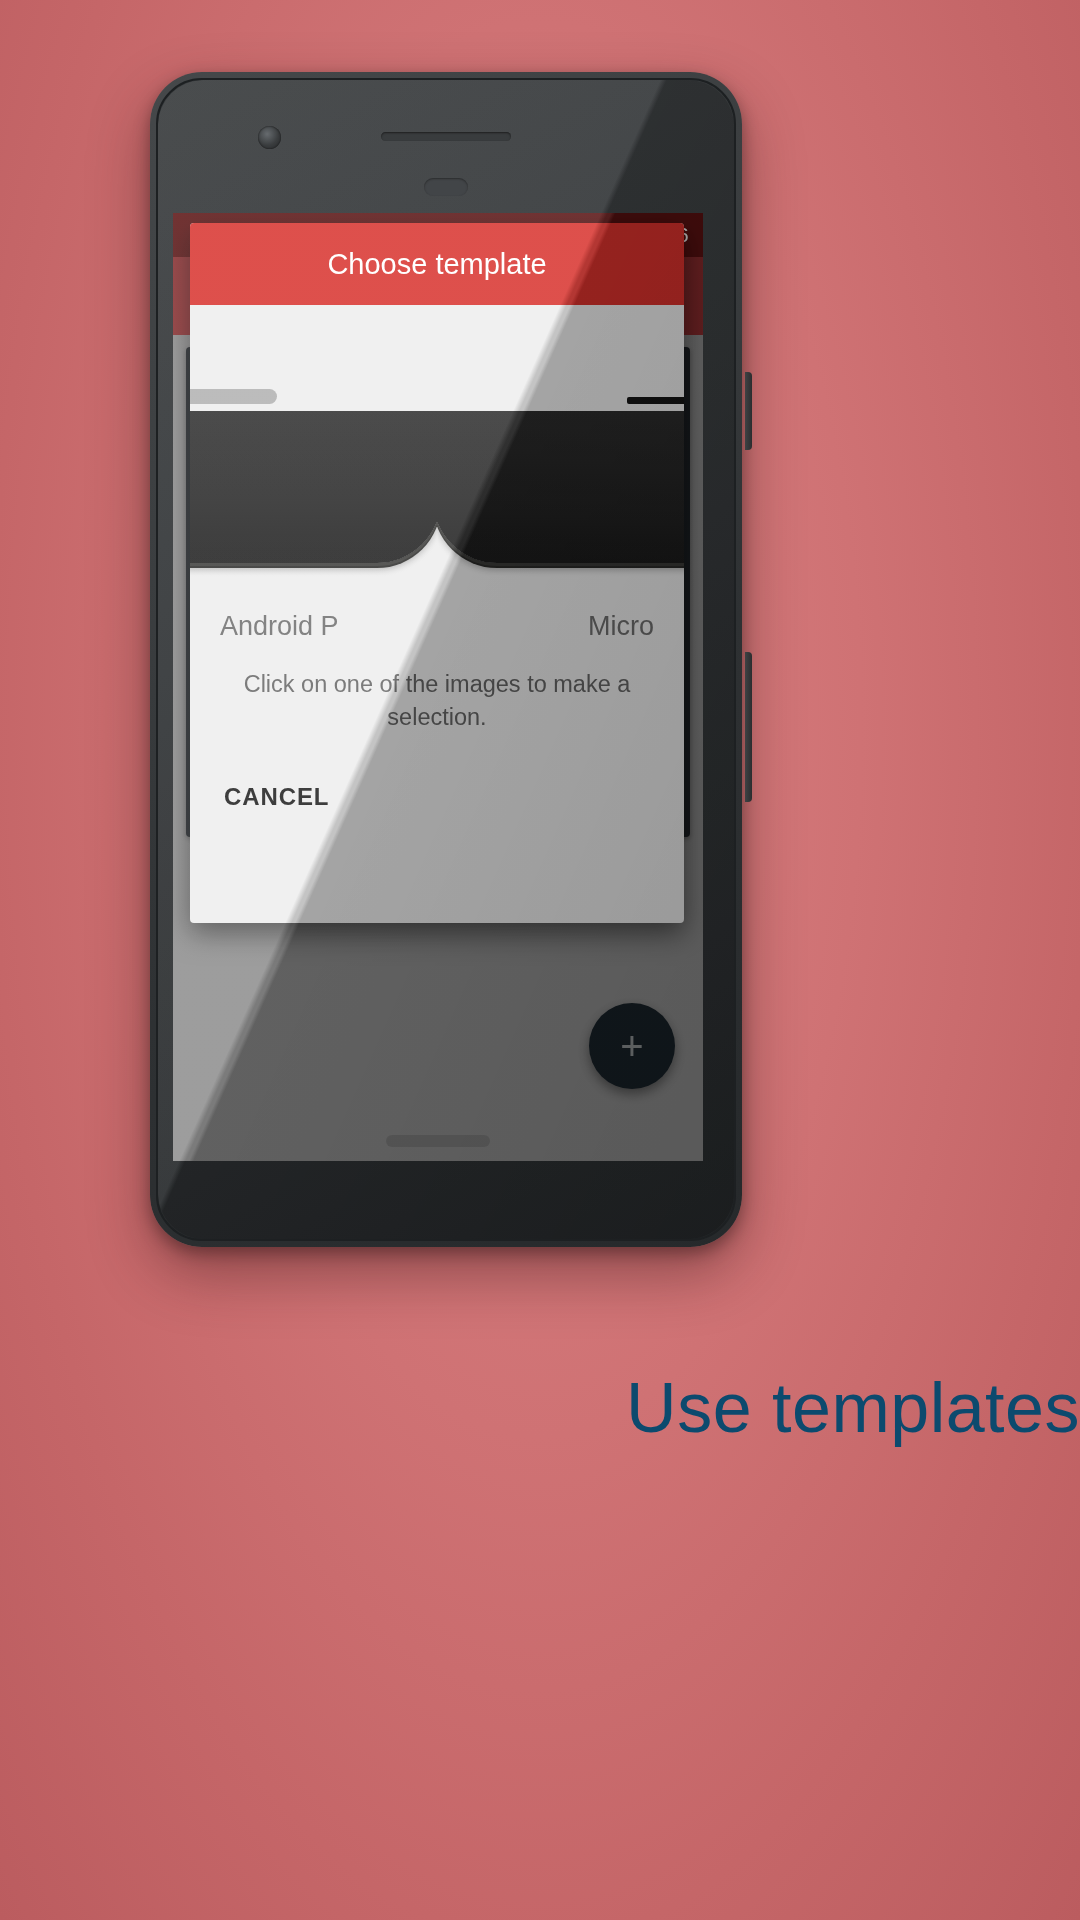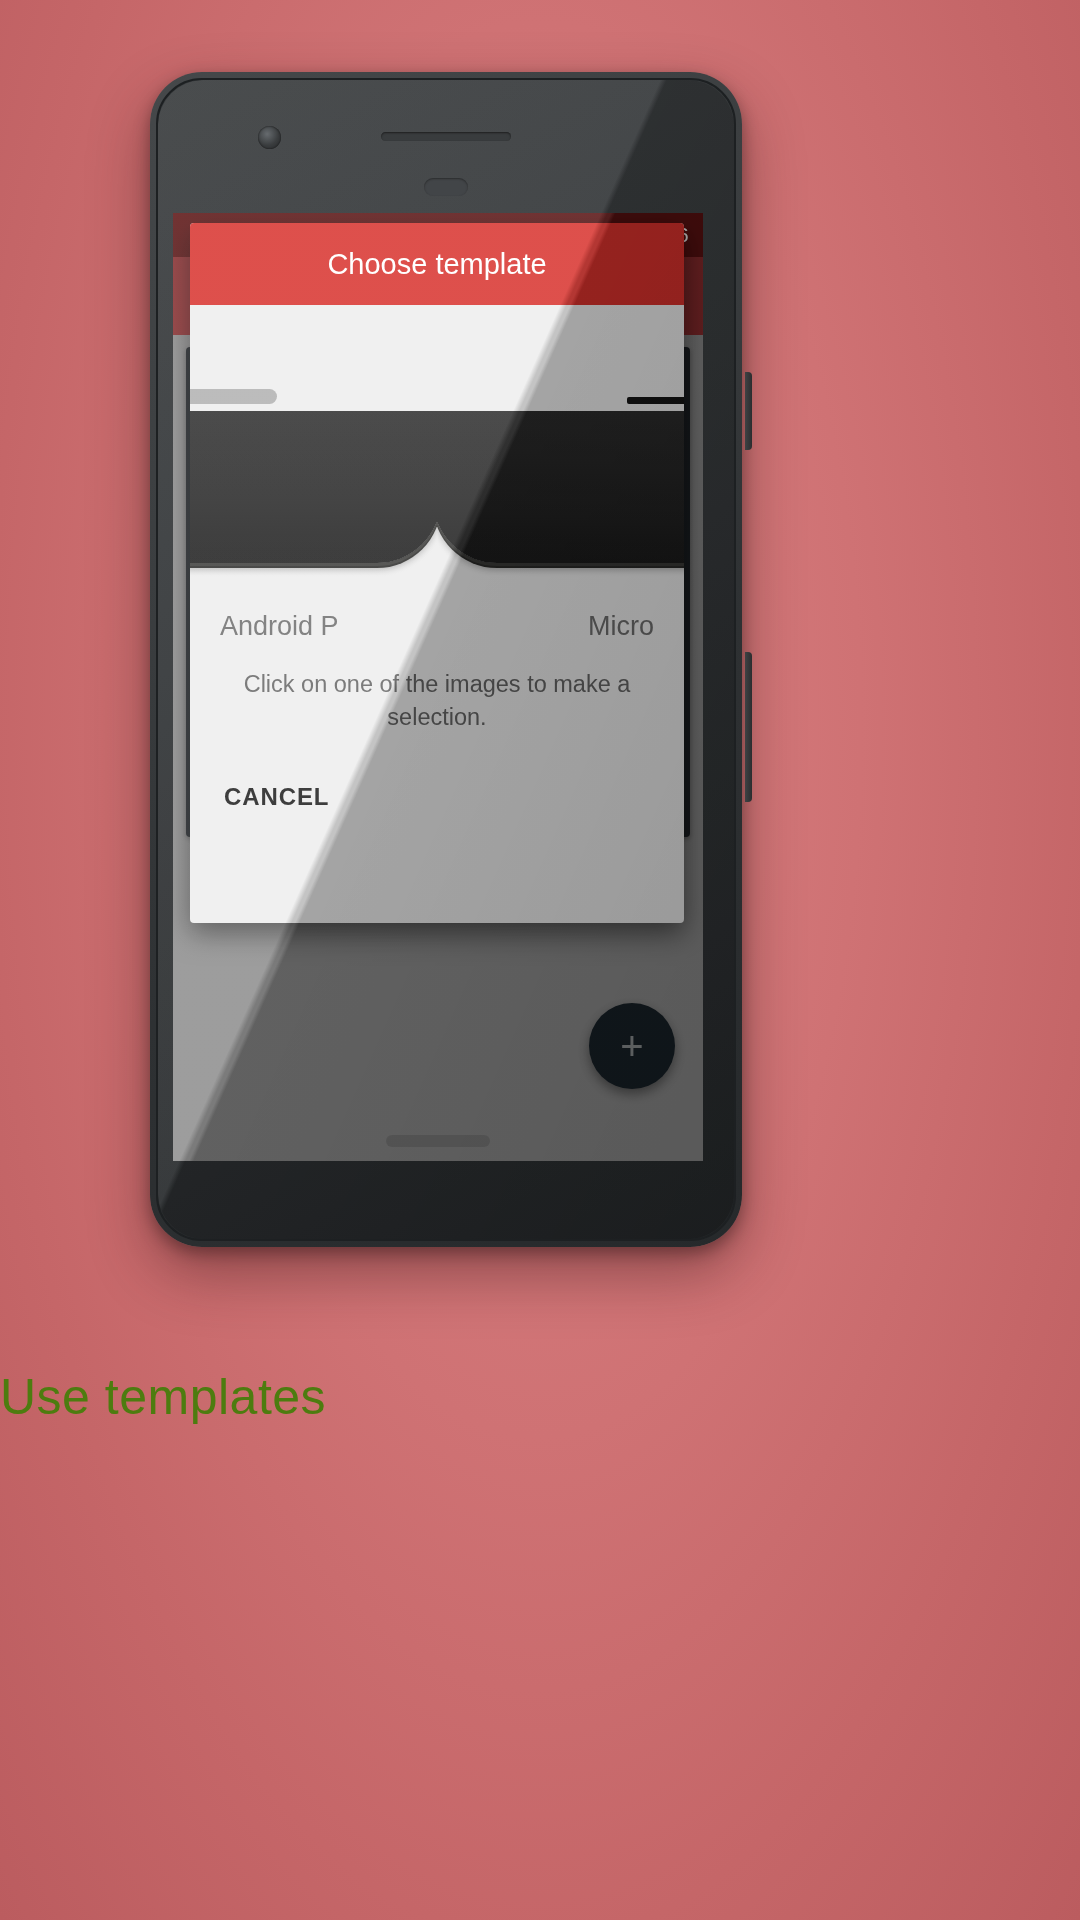--- a/index.html
+++ b/index.html
@@ -199,22 +199,22 @@
     background: linear-gradient(114deg, rgba(255,255,255,.085) 0%, rgba(255,255,255,.085) 46%, rgba(0,0,0,.16) 46.5%, rgba(0,0,0,.19) 100%);
   }
   #phone-glare {
     position: absolute; inset: 0; pointer-events: none; border-radius: 46px;
     background: linear-gradient(114deg, rgba(255,255,255,.07) 0%, rgba(255,255,255,.07) 46%, rgba(0,0,0,.18) 46.6%, rgba(0,0,0,.22) 100%);
   }
 
   
   #caption {
     position: absolute; left: 0; right: 0; top: 1368px;
-    text-align: left; color: #4d7c0f;
-    font-size: 50px; letter-spacing: .5px;
+    text-align: right; color: #0c4a6e;
+    font-size: 70px; letter-spacing: .5px;
   }
 </style>
 </head>
 <body>
 
 <div id="phone">
   <div class="side-btn" id="side-power"></div>
   <div class="side-btn" id="side-volume"></div>
 
   <div id="phone-inner">

